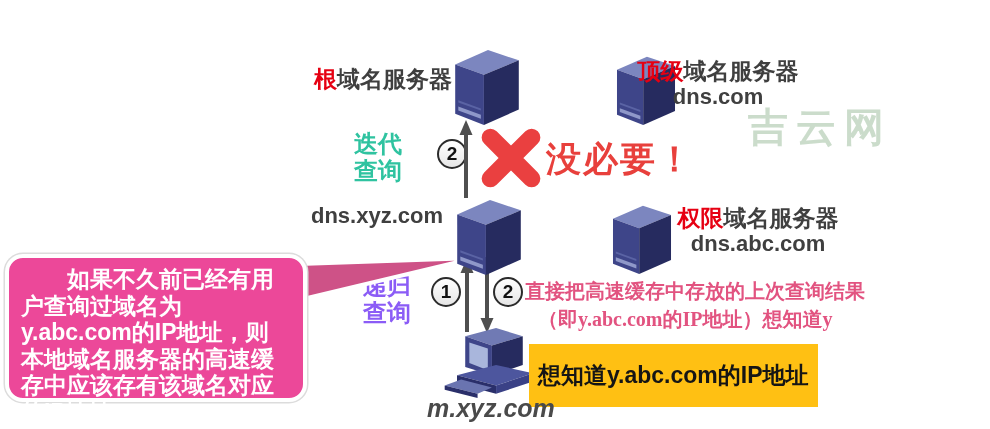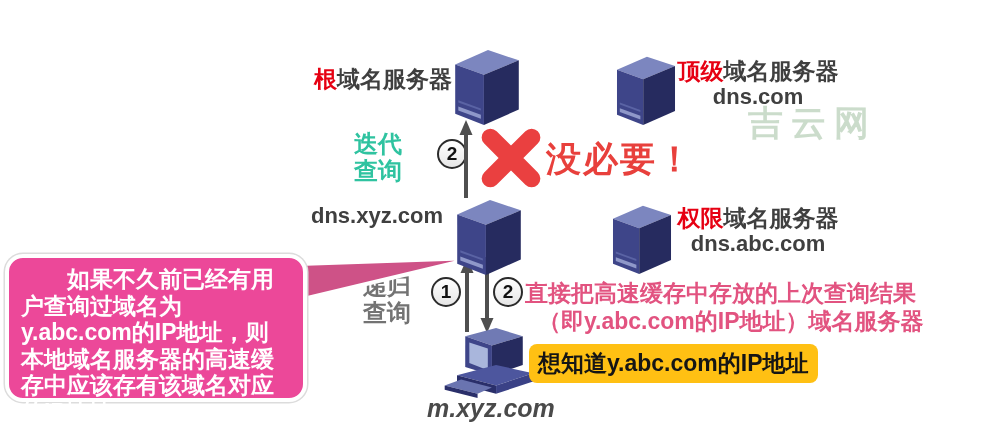--- a/index.html
+++ b/index.html
@@ -1,43 +1,43 @@
 <!DOCTYPE html>
 <html><head>
 <meta charset="utf-8">
 <style>
   html,body{margin:0;padding:0;background:#fff;}
   .canvas{position:relative;width:990px;height:429px;background:#fff;overflow:hidden;
           font-family:"Liberation Sans","DejaVu Sans",sans-serif;}
   .abs{position:absolute;}
-  .watermark{position:absolute;left:748px;top:100px;font-size:35px;font-weight:bold;
+  .watermark{position:absolute;left:748px;top:100px;font-size:40px;font-weight:bold;
              color:#c9dbc9;letter-spacing:8px;opacity:.95;}
   .node-label{position:absolute;font-weight:bold;font-size:23px;color:#3f3f3f;line-height:26px;}
   .node-label .domain{font-size:22px;}
   .hl{color:#e60012;}
   .center{text-align:center;}
   .right{text-align:right;}
   .qlabel{position:absolute;width:74px;text-align:center;font-weight:bold;font-size:24px;line-height:27px;}
   .teal{color:#2fc3a0;font-family:Liberation Serif, serif;}
-  .purple{color:#737373;}
+  .purple{color:#8b5cf6;}
   .step{position:absolute;width:30px;height:30px;border:2.5px solid #2b2b2b;border-radius:50%;
         background:linear-gradient(#ffffff,#e6e6e6);display:flex;align-items:center;justify-content:center;
         font-weight:bold;font-size:19px;color:#111;box-sizing:border-box;}
   .notnec{position:absolute;left:546px;top:136px;font-size:35px;font-weight:bold;color:#e8403c;
           letter-spacing:2px;
           text-shadow:-3px -3px 0 #fff,3px -3px 0 #fff,-3px 3px 0 #fff,3px 3px 0 #fff,
                       0 -4px 0 #fff,0 4px 0 #fff,-4px 0 0 #fff,4px 0 0 #fff;}
-  .resp{position:absolute;font-weight:bold;font-size:23px;color:#e25380;white-space:nowrap;}
+  .resp{position:absolute;font-weight:bold;font-size:20px;color:#e25380;white-space:nowrap;font-family:Liberation Serif, serif;}
   .callout{position:absolute;left:5px;top:254px;width:302px;height:148px;background:#ec4899;
            border:4px solid #fff;border-radius:18px;box-sizing:border-box;z-index:2;
            box-shadow:0 0 0 1.5px #dcdcdc;padding:8px 12px 8px 12px;}
   .callout p{margin:0;color:#fff;font-weight:bold;font-size:23px;line-height:26.5px;text-indent:2em;}
   .tail{position:absolute;left:297px;top:248px;z-index:1;}
   .request{position:absolute;left:529px;top:344px;background:#ffc013;color:#151515;
-           font-weight:bold;font-size:23px;padding:4px 9px;white-space:nowrap;border-radius:8px;}
+           font-weight:bold;font-size:23px;padding:16px 9px;white-space:nowrap;}
   .client-name{position:absolute;left:427px;top:394px;font-weight:bold;font-size:25px;color:#4a4a4a;font-style:italic;}
   svg{display:block;}
 </style>
 </head>
 <body>
 
 <div class="canvas">
 
   <div class="watermark">吉云网</div>
 
@@ -54,21 +54,21 @@
   </svg>
 
   <svg class="abs" style="left:614px;top:53px;" width="64" height="73" viewBox="0 0 66 78">
     <polygon points="2,18 34,4 64,14 30,28" fill="#7c86bf"></polygon>
     <polygon points="2,18 30,28 30,77 2,66" fill="#3e4589"></polygon>
     <polygon points="30,28 64,14 64,62 30,77" fill="#262b5f"></polygon>
     <polygon points="5,53 27,61 27,63 5,55" fill="#5a63a4"></polygon>
     <polygon points="5,59 27,67 27,71 5,63" fill="#8f98c9"></polygon>
   </svg>
 
-  <div class="node-label center" style="left:676px;top:58px;width:164px;">
+  <div class="node-label center" style="left:636px;top:58px;width:164px;">
     <div><span class="hl">顶级</span><span>域名服务器</span></div>
     <div class="domain">dns.com</div>
   </div>
 
   <div class="qlabel teal" style="left:341px;top:131px;">
     <div>迭代</div>
     <div>查询</div>
   </div>
 
   <div class="step" style="left:437px;top:139px;">2</div>
@@ -131,21 +131,21 @@
   </svg>
 
   <svg class="abs" style="left:479px;top:257px;" width="16" height="76" viewBox="0 0 16 76">
     <rect x="6" y="0" width="4" height="63" fill="#4f4f4f"></rect>
     <polygon points="8,76 1.5,61 14.5,61" fill="#4f4f4f"></polygon>
   </svg>
 
   <div class="step" style="left:493px;top:277px;">2</div>
 
   <div class="resp" style="left:525px;top:278px;">直接把高速缓存中存放的上次查询结果</div>
-  <div class="resp" style="left:538px;top:306px;">（即y.abc.com的IP地址）域名服务器</div>
+  <div class="resp" style="left:538px;top:306px;">（即y.abc.com的IP地址）想知道y</div>
 
   <svg class="abs" style="left:442px;top:328px;" width="104" height="74" viewBox="0 0 100 72">
     <polygon points="22,8 52,0 78,8 48,17" fill="#707ab4"></polygon>
     <polygon points="48,17 78,8 78,36 48,46" fill="#262b5f"></polygon>
     <polygon points="22,8 48,17 48,46 22,38" fill="#3e4589"></polygon>
     <polygon points="26,14 44,20 44,41 26,34" fill="#a9b6dc"></polygon>
     <polygon points="14,46 52,56 88,44 52,36" fill="#4d569e"></polygon>
     <polygon points="14,46 52,56 52,64 14,54" fill="#2a2f6a"></polygon>
     <polygon points="52,56 88,44 88,52 52,64" fill="#3a4186"></polygon>
     <polygon points="2,56 34,64 48,58 18,50" fill="#6a74b0"></polygon>

